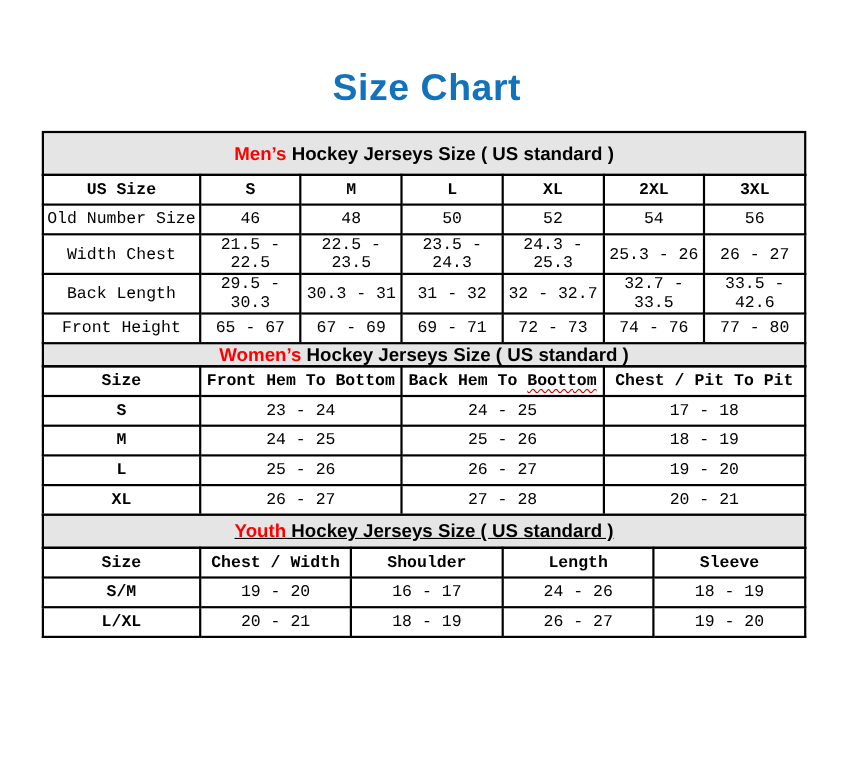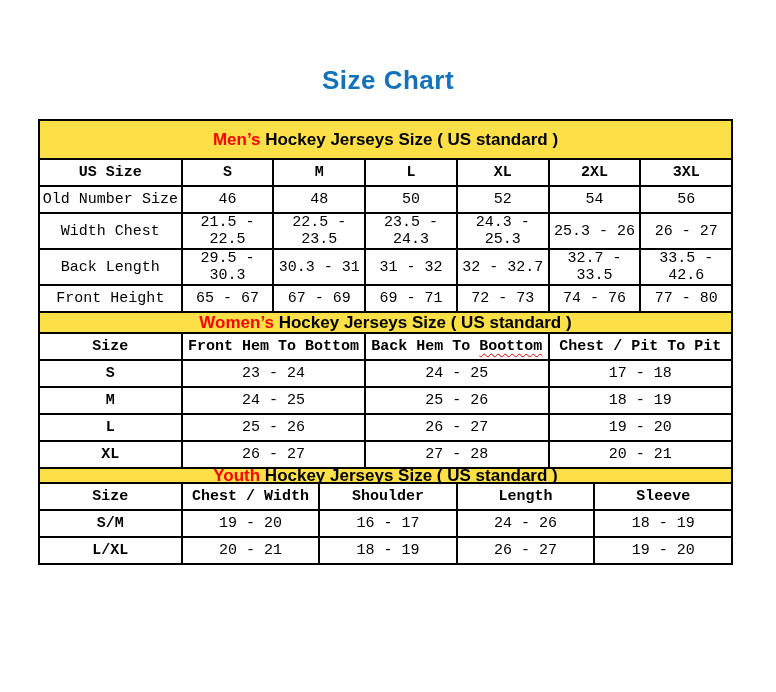--- a/index.html
+++ b/index.html
@@ -7,44 +7,44 @@
   body {
     width: 776px; height: 692px;
     font-family: "Liberation Sans", sans-serif;
     color: #000;
     overflow: hidden;
   }
   .page { padding-top: 58px; }
   .page-title {
     text-align: center;
     color: #1272BC;
-    font-size: 26px;
+    font-size: 34px;
     font-weight: 700;
     line-height: 44px;
     margin-bottom: 17px;
     letter-spacing: 0.5px;
   }
   .chart {
     width: 695px;
     margin-left: 38px;
   }
   .band {
-    background: #fde047;
+    background: #e5e5e5;
     border: 2px solid #000;
     display: flex;
     align-items: center;
     justify-content: center;
     font-weight: 700;
     font-size: 17px;
     white-space: pre;
   }
   .band .hl { color: #FF0000; }
   .band-men { height: 41px; }
   .band-women { height: 23px; margin-top: -2px; }
-  .band-youth { height: 17px; margin-top: -2px; text-decoration: underline; }
+  .band-youth { height: 32px; margin-top: -2px; text-decoration: underline; }
   table.sec {
     width: 100%;
     border-collapse: collapse;
     table-layout: fixed;
     margin-top: -2px;
     font-family: Liberation Mono, monospace;
   }
   .sec th, .sec td {
     border: 2px solid #000;
     text-align: center;

